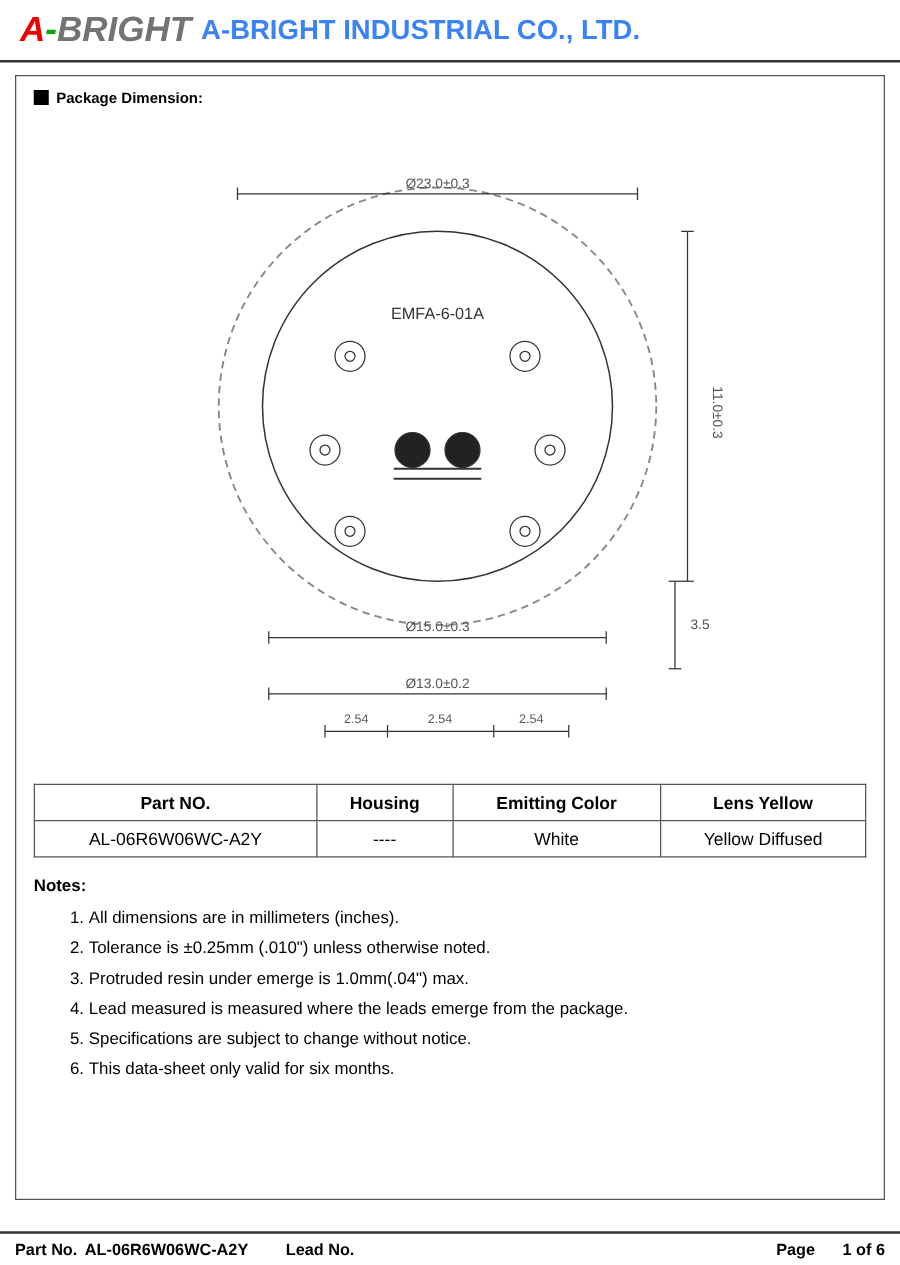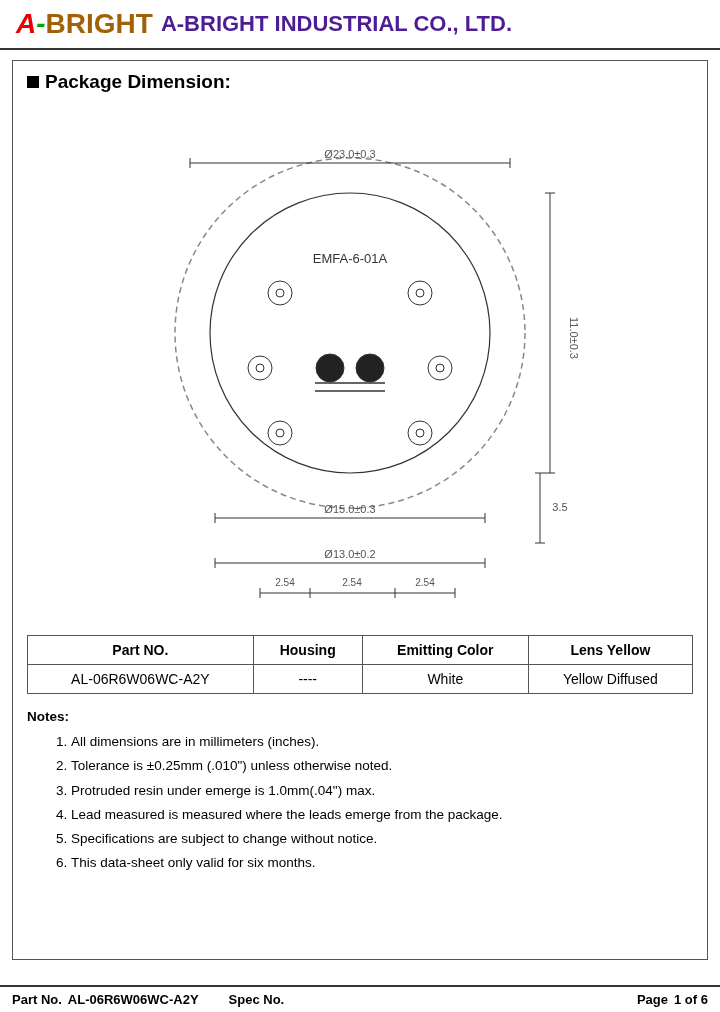--- a/index.html
+++ b/index.html
@@ -32,45 +32,46 @@
     .logo-a {
       font-size: 28px;
       font-weight: 900;
       color: #e00;
       font-style: italic;
       font-family: Arial Black, sans-serif;
     }
     .logo-bright {
       font-size: 28px;
       font-weight: 900;
-      color: #a16207;
+      color: #737373;
+      font-style: italic;
       font-family: Arial Black, sans-serif;
     }
     .logo-dash {
       font-size: 28px;
       font-weight: 900;
       color: #0a0;
       font-style: italic;
       font-family: Arial Black, sans-serif;
     }
     .header-title {
       font-size: 22px;
       font-weight: bold;
-      color: #4c1d95;
+      color: #3b82f6;
       font-family: Arial, sans-serif;
     }
     
     .main-box {
       margin: 10px 12px;
       border: 1px solid #555;
       padding: 10px 14px;
       min-height: 900px;
     }
     .section-title {
-      font-size: 19px;
+      font-size: 12px;
       font-weight: bold;
       margin-bottom: 10px;
       display: flex;
       align-items: center;
       gap: 6px;
     }
     .section-title-square {
       display: inline-block;
       width: 12px;
       height: 12px;
@@ -136,21 +137,21 @@
       align-items: center;
       padding: 5px 12px;
       font-size: 13px;
       font-weight: bold;
       background: #fff;
     }
     .footer-part-label { margin-right: 6px; }
     .footer-part-value { margin-right: 30px; }
     .footer-spec-label { margin-right: 6px; }
     .footer-spec-value { margin-right: 30px; flex: 1; }
-    .footer-page-label { margin-right: 6px; }
+    .footer-page-label { margin-right: 22px; }
     .footer-page-value {}
   </style>
 </head>
 <body>
 
 <div class="page">
 
   <div class="header">
     <div class="logo">
       <span class="logo-a">A</span>
@@ -265,18 +266,18 @@
         <li>Lead measured is measured where the leads emerge from the package.</li>
         <li>Specifications are subject to change without notice.</li>
         <li>This data-sheet only valid for six months.</li>
       </ol>
     </div>
   </div>
 
   <div class="footer">
     <span class="footer-part-label">Part No.</span>
     <span class="footer-part-value">AL-06R6W06WC-A2Y</span>
-    <span class="footer-spec-label">Spec No.</span>
+    <span class="footer-spec-label">Lead No.</span>
     <span class="footer-spec-value"></span>
     <span class="footer-page-label">Page</span>
     <span class="footer-page-value">1 of 6</span>
   </div>
 </div>
 
 </body></html>

